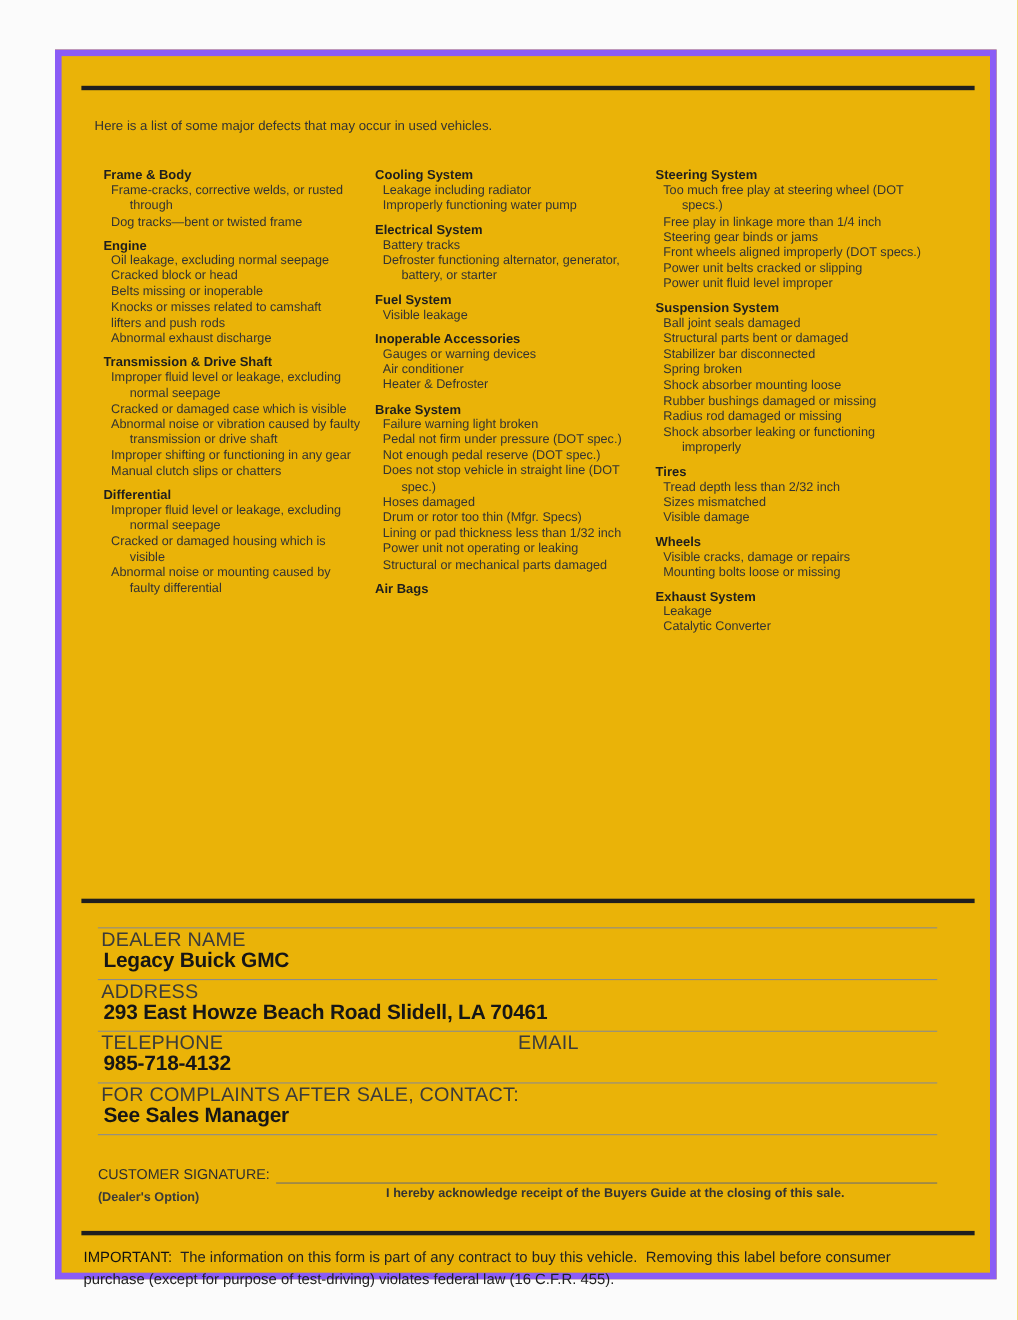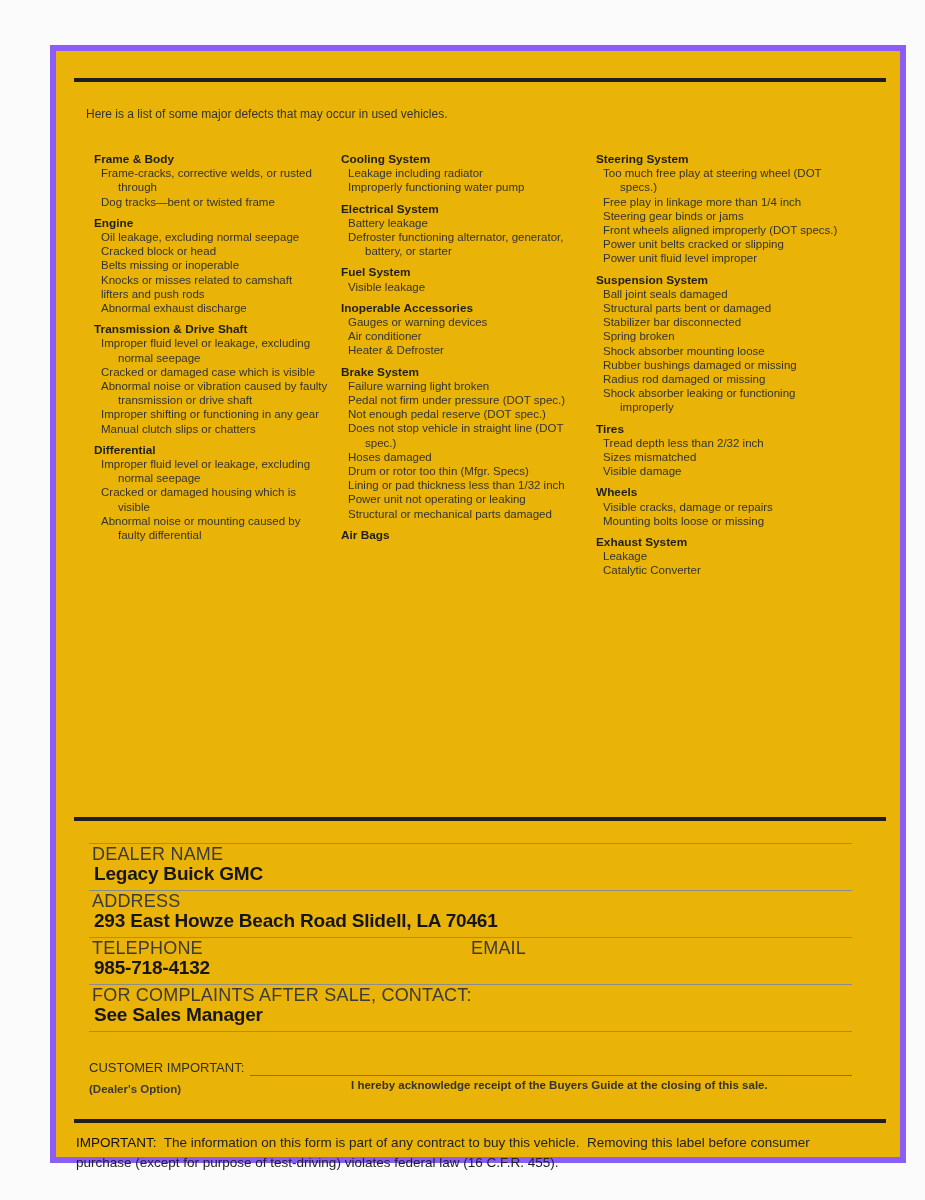--- a/index.html
+++ b/index.html
@@ -104,21 +104,21 @@
         <div class="sec-title">Differential</div>
         <div class="item">Improper fluid level or leakage, excluding normal seepage</div>
         <div class="item">Cracked or damaged housing which is visible</div>
         <div class="item">Abnormal noise or mounting caused by faulty differential</div>
       </div>
       <div class="col">
         <div class="sec-title">Cooling System</div>
         <div class="item">Leakage including radiator</div>
         <div class="item">Improperly functioning water pump</div>
         <div class="sec-title">Electrical System</div>
-        <div class="item">Battery leakage</div>
+        <div class="item">Battery tracks</div>
         <div class="item">Defroster functioning alternator, generator, battery, or starter</div>
         <div class="sec-title">Fuel System</div>
         <div class="item">Visible leakage</div>
         <div class="sec-title">Inoperable Accessories</div>
         <div class="item">Gauges or warning devices</div>
         <div class="item">Air conditioner</div>
         <div class="item">Heater &amp; Defroster</div>
         <div class="sec-title">Brake System</div>
         <div class="item">Failure warning light broken</div>
         <div class="item">Pedal not firm under pressure (DOT spec.)</div>
@@ -188,21 +188,21 @@
 
     <div class="field">
       <span class="label">FOR COMPLAINTS AFTER SALE, CONTACT:</span>
       <span class="value">See Sales Manager</span>
     </div>
 
   </div>
 
   <div class="sig-block">
     <div class="sig-row">
-      <span class="sig-label">CUSTOMER IMPORTANT:</span>
+      <span class="sig-label">CUSTOMER SIGNATURE:</span>
       <span class="sig-line"></span>
     </div>
     <div class="sig-sub-row">
       <span class="sig-sub">(Dealer's Option)</span>
       <span class="sig-ack">I hereby acknowledge receipt of the Buyers Guide at the closing of this sale.</span>
     </div>
   </div>
 
   <div class="rule bottom"></div>
 

